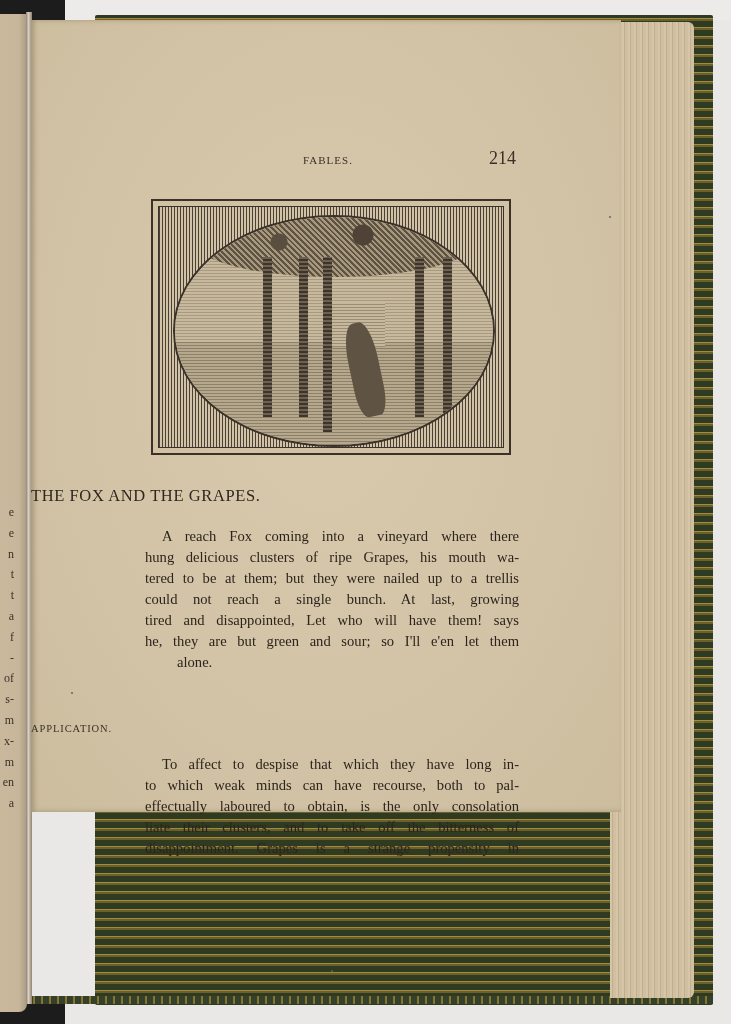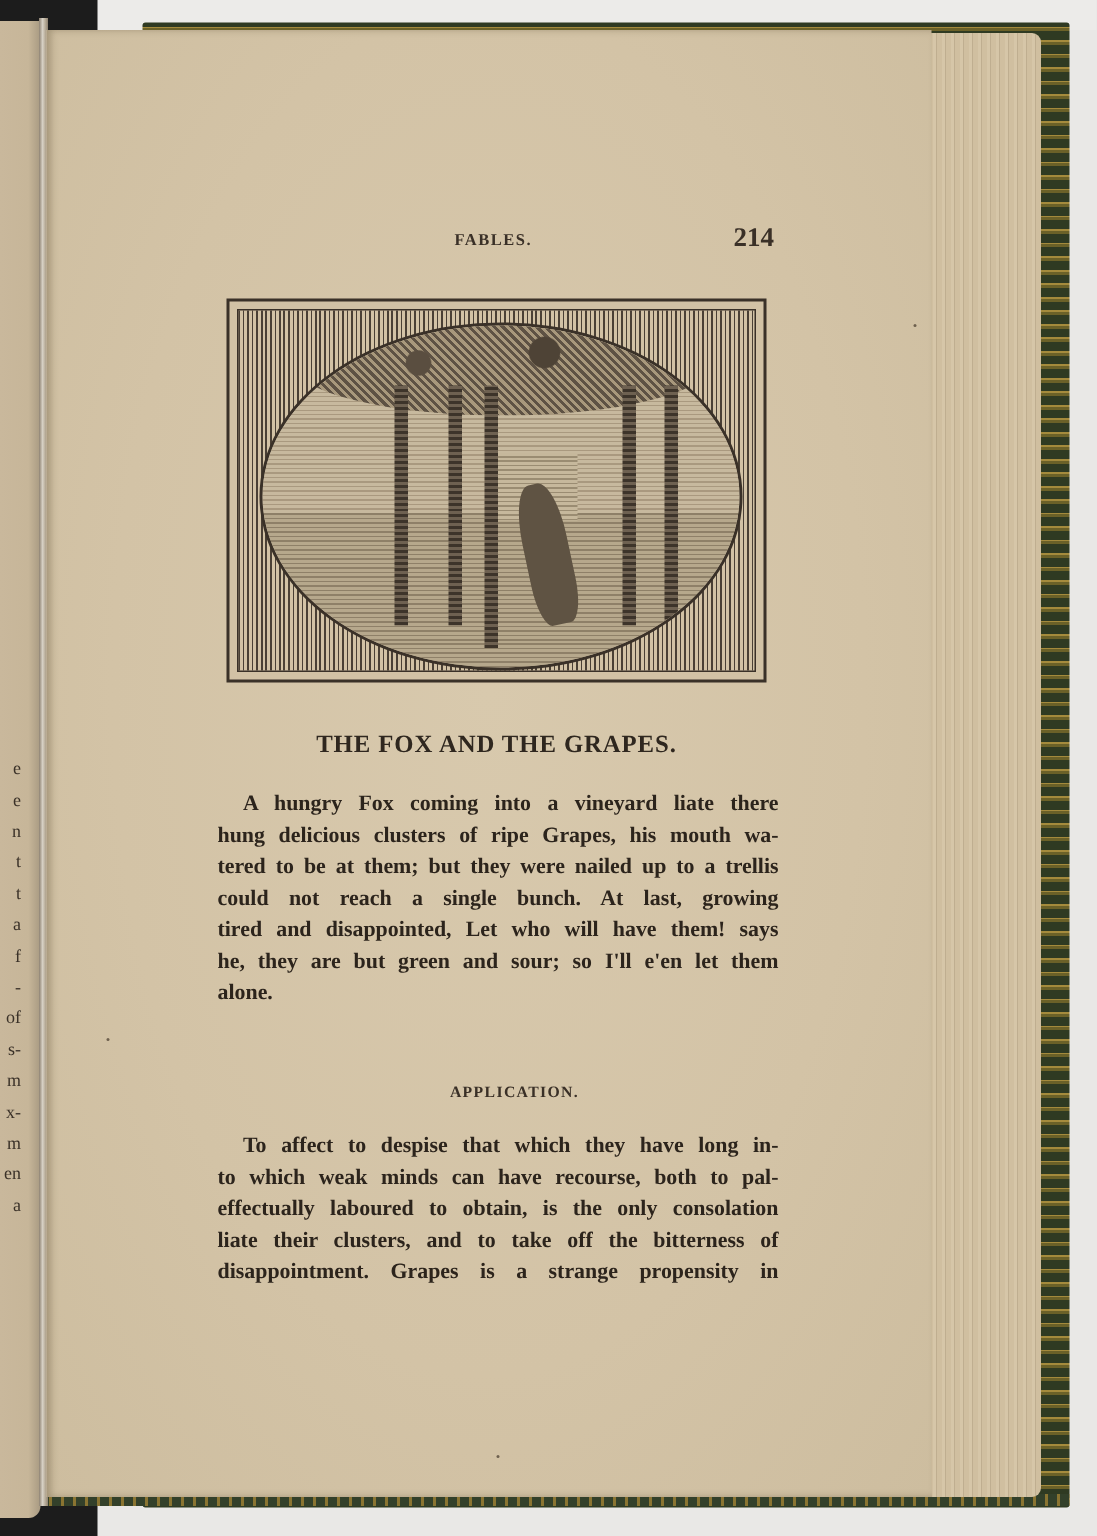--- a/index.html
+++ b/index.html
@@ -32,24 +32,23 @@
     .cover-edge-bottom {
       position: absolute; left: 30px; top: 996px; width: 683px; height: 8px;
       background: repeating-linear-gradient(90deg,#33402a 0 3px,#8a7431 3px 5px,#33402a 5px 8px);
     }
     .page-stack {
       position: absolute; left: 610px; top: 22px; width: 84px; height: 976px;
       background: repeating-linear-gradient(90deg,#d6c6a8 0 2px,#bfae90 2px 3px,#d0bfa0 3px 6px);
       border-radius: 0 6px 6px 0;
     }
     .page {
-      position: absolute; left: 31px; top: 20px; width: 590px; height: 978px;
+      position: absolute; left: 31px; top: 20px; width: 590px; height: 792px;
       background: radial-gradient(ellipse at 50% 45%, #d8c9ad 0%, #d3c3a6 60%, #cdbd9f 100%);
       box-shadow: inset 3px 0 5px rgba(90,75,50,0.35);
-      font-weight: bold;
     }
     .running-head { position: absolute; left: 272px; top: 134px; font-size: 11px; letter-spacing: 1px; color: #3a3027; }
     .page-number { position: absolute; left: 458px; top: 128px; font-size: 18px; color: #3a3027; }
 
     .illustration {
       position: absolute; left: 120px; top: 179px; width: 360px; height: 256px;
       border: 2px solid #3a3128; box-sizing: border-box; background: #d2c2a5;
     }
     .illustration-inner {
       position: absolute; left: 5px; top: 5px; right: 5px; bottom: 5px;
@@ -68,30 +67,30 @@
       background: radial-gradient(circle at 30% 50%,#5a4e40 0 8px,transparent 9px),
                   radial-gradient(circle at 60% 40%,#4e4336 0 10px,transparent 11px),
                   repeating-linear-gradient(45deg,#5e5244 0 2px,#a8987c 2px 4px); }
     .v-trunk { position: absolute; top: 40px; width: 9px; height: 160px;
       background: repeating-linear-gradient(0deg,#3d342a 0 2px,#6e6151 2px 4px); }
     .v-house { position: absolute; left: 150px; top: 85px; width: 60px; height: 45px;
       background: repeating-linear-gradient(0deg,#9a8c72 0 1px,#c6b89c 1px 3px); }
     .v-fox { position: absolute; left: 175px; top: 105px; width: 30px; height: 95px;
       background: #5f5343; border-radius: 40% 40% 30% 30%; transform: rotate(-12deg); }
 
-    .title { position: absolute; left: 0; width: 600px; top: 466px; text-align: center;
+    .title { position: absolute; left: 0; width: 600px; top: 466px; text-align: left;
       font-size: 16.5px; letter-spacing: 0.6px; color: #2f271f; }
     .body-text {
       position: absolute; left: 114px; width: 374px; font-size: 14.6px; line-height: 21px;
       color: #2c241c; text-align: justify; text-align-last: justify;
     }
     .body-text .line { display: block; white-space: nowrap; text-align: justify; text-align-last: justify; }
-    .body-text .line.last { text-align-last: left; }
+    .body-text .line.last { text-align-last: left; margin-left: 32px; }
     .fable-text { top: 506px; }
-    .application-heading { position: absolute; left: 12px; width: 600px; top: 703px; text-align: center;
+    .application-heading { position: absolute; left: 0; width: 600px; top: 703px; 
       font-size: 10.5px; letter-spacing: 0.9px; color: #3a3027; }
     .application-text { top: 734px; }
     .indent { padding-left: 17px; }
     .spot { position: absolute; width: 2px; height: 2px; border-radius: 50%; background: #6e604e; }
   </style>
 </head>
 <body>
 
 <div class="bg-white"></div>
 <div class="bg-top-left"></div>
@@ -139,21 +138,21 @@
         <div class="v-trunk" style="left:240px"></div>
         <div class="v-trunk" style="left:268px"></div>
         <div class="v-fox"></div>
       </div>
     </div>
   </div>
 
   <div class="title">THE FOX AND THE GRAPES.</div>
 
   <div class="body-text fable-text">
-    <span class="line indent">A hungry Fox coming into a vineyard liate there</span>
+    <span class="line indent">A reach Fox coming into a vineyard where there</span>
     <span class="line">hung delicious clusters of ripe Grapes, his mouth wa-</span>
     <span class="line">tered to be at them; but they were nailed up to a trellis</span>
     <span class="line">could not reach a single bunch.  At last, growing</span>
     <span class="line">tired and disappointed, Let who will have them! says</span>
     <span class="line">he, they are but green and sour; so I'll e'en let them</span>
     <span class="line last">alone.</span>
   </div>
 
   <div class="application-heading">APPLICATION.</div>
 

